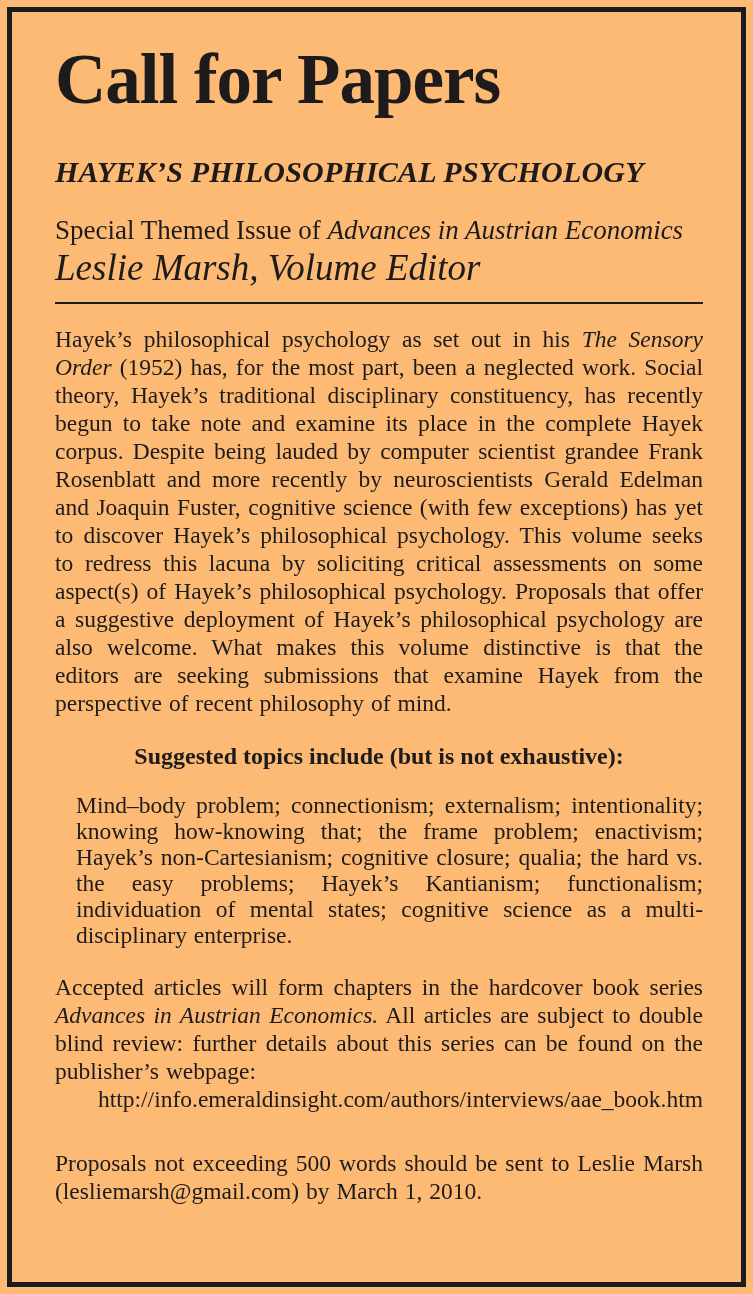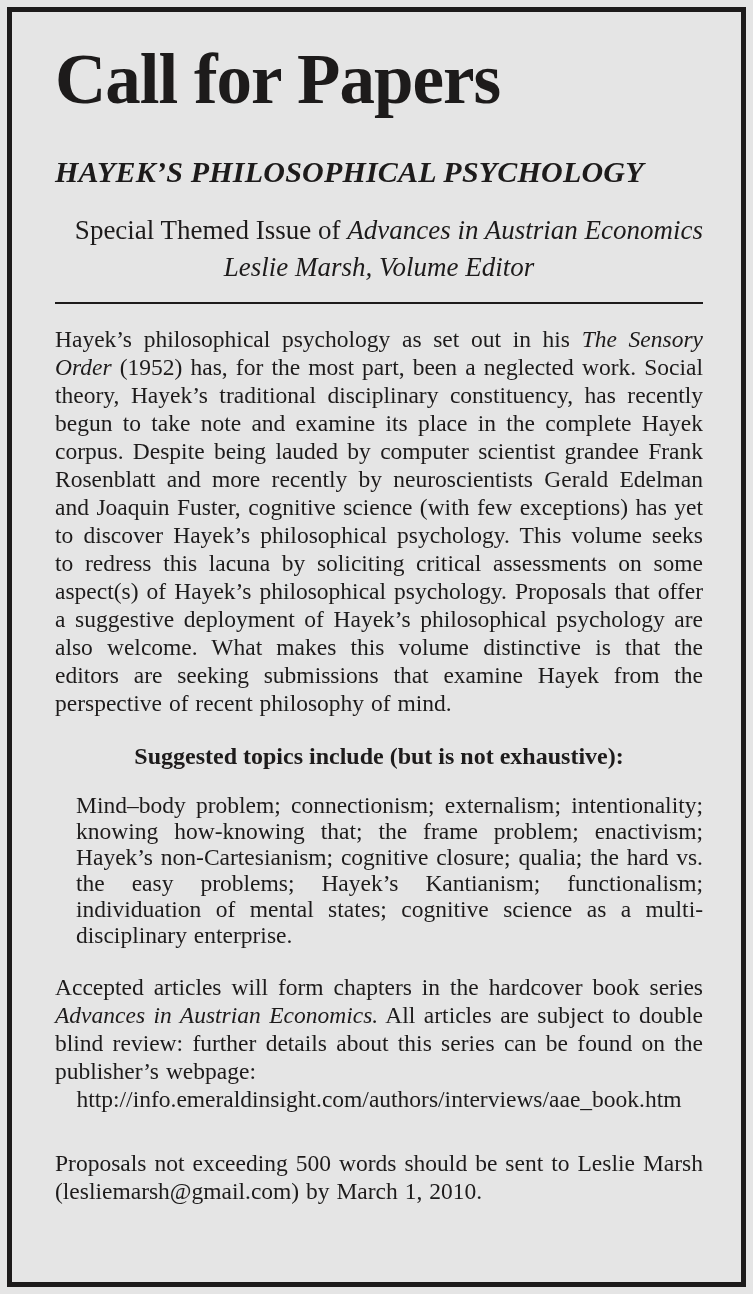--- a/index.html
+++ b/index.html
@@ -4,21 +4,21 @@
 <style>
   html, body {
     margin: 0;
     padding: 0;
     background: #ffffff;
   }
   .page {
     position: relative;
     width: 753px;
     height: 1294px;
-    background: #e5e5e5;
+    background: #fdba74;
     color: #1d1b1b;
     font-family: "Liberation Serif", serif;
     overflow: hidden;
     box-sizing: border-box;
   }
   .frame {
     position: absolute;
     top: 7px; left: 7px; right: 7px; bottom: 7px;
     border: 5px solid #1d1b1b;
     pointer-events: none;
@@ -43,26 +43,24 @@
     font-weight: bold;
     font-style: italic;
     font-size: 30px;
     line-height: 38px;
     letter-spacing: 0.2px;
   }
   .subtitle {
     margin-top: 21px;
     font-size: 27px;
     line-height: 37px;
-    text-align: right;
   }
   .editor-line {
-    font-size: 27px;
+    font-size: 37px;
     line-height: 37px;
-    text-align: center;
   }
   .rule {
     border: none;
     border-top: 2px solid #1d1b1b;
     margin: 16px 0 0 0;
     width: 100%;
   }
   .body-par {
     margin: 21px 0 0 0;
     font-size: 23.5px;
@@ -82,21 +80,21 @@
     font-size: 23.5px;
     line-height: 26px;
     text-align: justify;
     word-spacing: 1px;
   }
   .series-par {
     margin-top: 25px;
   }
   .url-line {
     display: block;
-    text-align: center;
+    text-align: right;
   }
   .proposal-par {
     margin-top: 36px;
   }
 </style>
 </head>
 <body>
 
 <div class="page">
   <div class="frame"></div>

